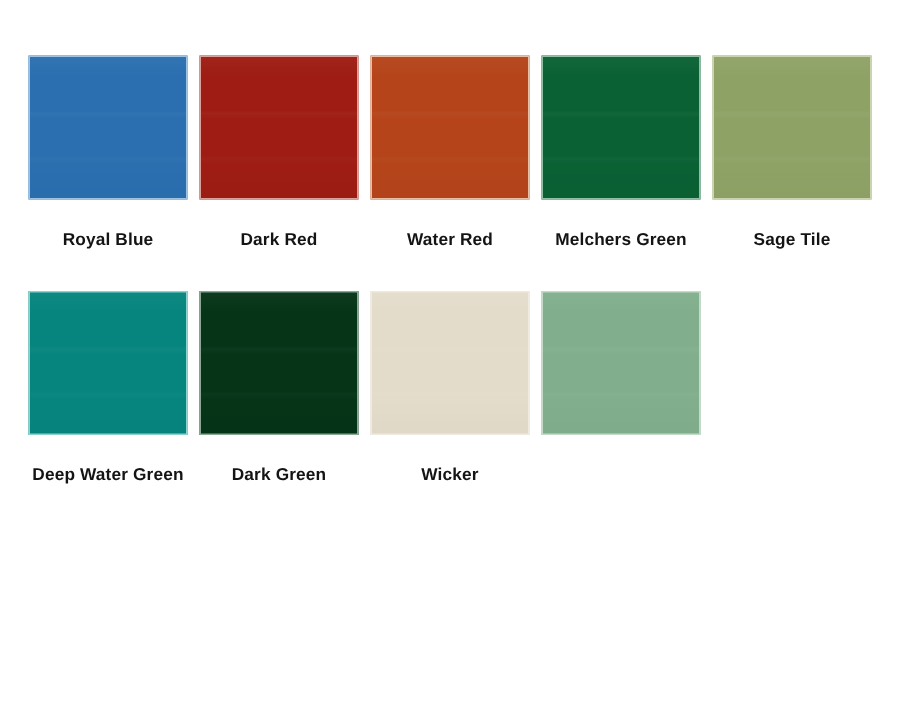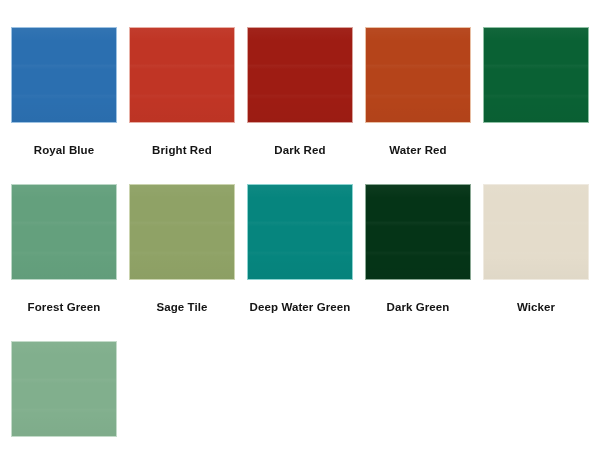--- a/index.html
+++ b/index.html
@@ -15,21 +15,21 @@
     overflow: hidden;
   }
 
   #palette-grid {
     display: grid;
     grid-template-columns: repeat(5, 1fr);
     grid-template-rows: repeat(3, 157px);
     width: 600px;
     height: 471px;
     box-sizing: border-box;
-    padding: 5px;
+    padding: 15px;
   }
 
   .swatch-cell {
     position: relative;
     display: flex;
     flex-direction: column;
     align-items: center;
     justify-content: flex-start;
     padding-top: 22px;
     box-sizing: border-box;
@@ -83,37 +83,30 @@
 </style>
 </head>
 <body>
 
 <div id="palette-grid">
     <div class="swatch-cell">
       <div class="swatch-chip" style="background-color: rgb(43, 111, 176); border: 1px solid rgb(157, 194, 226);"></div>
       <div class="swatch-label">Royal Blue</div>
     </div>
     <div class="swatch-cell">
-      <div class="swatch-chip" style="background-color: rgb(192, 53, 37); border: 1px solid rgb(232, 176, 166);"></div>
-      <div class="swatch-label">Bright Red</div>
-    </div>
-    <div class="swatch-cell">
       <div class="swatch-chip" style="background-color: rgb(158, 28, 19); border: 1px solid rgb(217, 163, 156);"></div>
       <div class="swatch-label">Dark Red</div>
     </div>
     <div class="swatch-cell">
       <div class="swatch-chip" style="background-color: rgb(181, 68, 26); border: 1px solid rgb(232, 191, 164);"></div>
       <div class="swatch-label">Water Red</div>
     </div>
     <div class="swatch-cell">
       <div class="swatch-chip" style="background-color: rgb(10, 97, 52); border: 1px solid rgb(143, 192, 164);"></div>
-    </div>
-    <div class="swatch-cell">
-      <div class="swatch-chip" style="background-color: rgb(100, 160, 125); border: 1px solid rgb(187, 215, 198);"></div>
-      <div class="swatch-label">Forest Green</div>
+      <div class="swatch-label">Melchers Green</div>
     </div>
     <div class="swatch-cell">
       <div class="swatch-chip" style="background-color: rgb(143, 162, 102); border: 1px solid rgb(203, 212, 175);"></div>
       <div class="swatch-label">Sage Tile</div>
     </div>
     <div class="swatch-cell">
       <div class="swatch-chip" style="background-color: rgb(6, 133, 126); border: 1px solid rgb(140, 211, 208);"></div>
       <div class="swatch-label">Deep Water Green</div>
     </div>
     <div class="swatch-cell">

